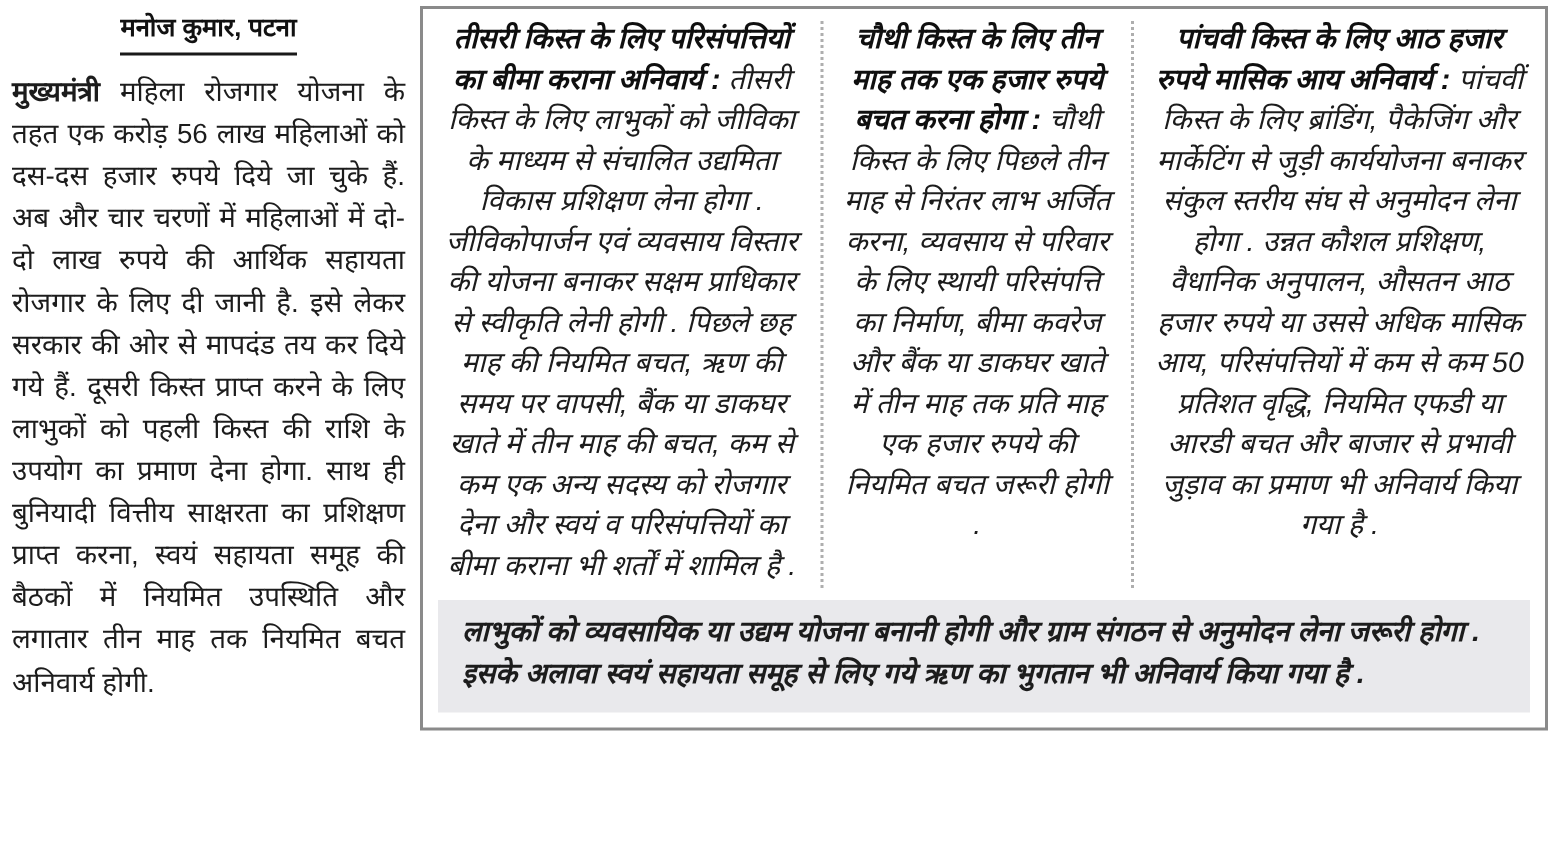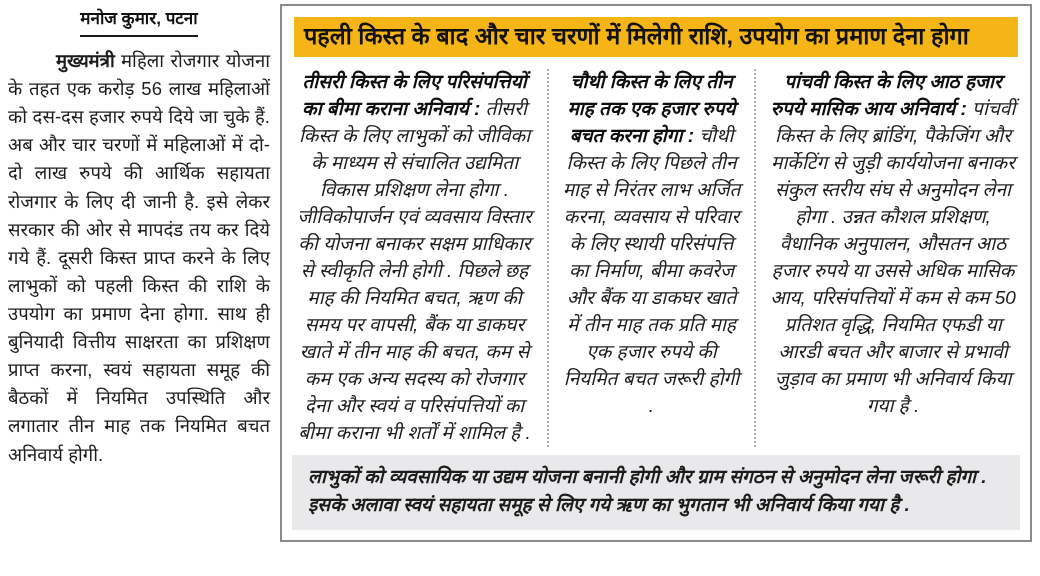--- a/index.html
+++ b/index.html
@@ -28,21 +28,21 @@
   .byline-wrap{text-align:center;margin:2px 0 10px 0;}
   .byline{
     display:inline-block;font-weight:700;font-size:17px;
     padding-bottom:6px;border-bottom:2px solid #1a1a1a;
     color:#111;
   }
   .lead-para{
     font-size:18.5px;line-height:1.52;text-align:justify;
     color:#1c1c1c;margin:0;
   }
-  .lead-para .runin{font-weight:800;margin-left:48px;}
+  .lead-para .runin{font-weight:800;}
 
   
   .story-box{
     flex:1 1 auto;
     border:2px solid #8a8a8a;
     background:#fff;
     min-height:456px;
     box-sizing:border-box;
     display:flex;flex-direction:column;
   }
@@ -85,21 +85,20 @@
 
     <div class="left-col">
       <div class="byline-wrap">
         <span class="byline">मनोज कुमार, पटना</span>
       </div>
       <p class="lead-para"><span class="runin">मुख्यमंत्री</span><span> महिला रोजगार योजना के तहत एक करोड़ 56 लाख महिलाओं को दस-दस हजार रुपये दिये जा चुके हैं. अब और चार चरणों में महिलाओं में दो-दो लाख रुपये की आर्थिक सहायता रोजगार के लिए दी जानी है. इसे लेकर सरकार की ओर से मापदंड तय कर दिये गये हैं.  दूसरी किस्त प्राप्त करने के लिए लाभुकों को पहली किस्त की राशि के उपयोग का प्रमाण देना होगा. साथ ही बुनियादी वित्तीय साक्षरता का प्रशिक्षण प्राप्त करना, स्वयं सहायता समूह की बैठकों में नियमित उपस्थिति और लगातार तीन माह तक नियमित बचत अनिवार्य होगी.</span></p>
     </div>
 
     <div class="story-box">
 
-      <div class="banner" style="background: rgb(246, 181, 23);">पहली किस्त के बाद और चार चरणों में मिलेगी राशि, उपयोग का प्रमाण देना होगा</div>
 
       <div class="cols">
 
         <div class="col col-1">
           <p><span class="col-head">तीसरी किस्त के लिए परिसंपत्तियों का बीमा कराना अनिवार्य :</span><span> तीसरी किस्त के लिए लाभुकों को जीविका के माध्यम से संचालित उद्यमिता विकास प्रशिक्षण लेना होगा . जीविकोपार्जन एवं व्यवसाय विस्तार की योजना बनाकर सक्षम प्राधिकार से स्वीकृति लेनी होगी . पिछले छह माह की नियमित बचत, ऋण की समय पर वापसी, बैंक या डाकघर खाते में तीन माह की बचत, कम से कम एक अन्य सदस्य को रोजगार देना और स्वयं व परिसंपत्तियों का बीमा कराना भी शर्तों में शामिल है .</span></p>
         </div>
 
         <div class="col col-2">
           <p><span class="col-head">चौथी किस्त के लिए तीन माह तक एक हजार रुपये बचत करना होगा :</span><span> चौथी किस्त के लिए पिछले तीन माह से निरंतर लाभ अर्जित करना, व्यवसाय से परिवार के लिए स्थायी परिसंपत्ति का निर्माण, बीमा कवरेज और बैंक या डाकघर खाते में तीन माह तक प्रति माह एक हजार रुपये की नियमित बचत जरूरी होगी .</span></p>
         </div>

